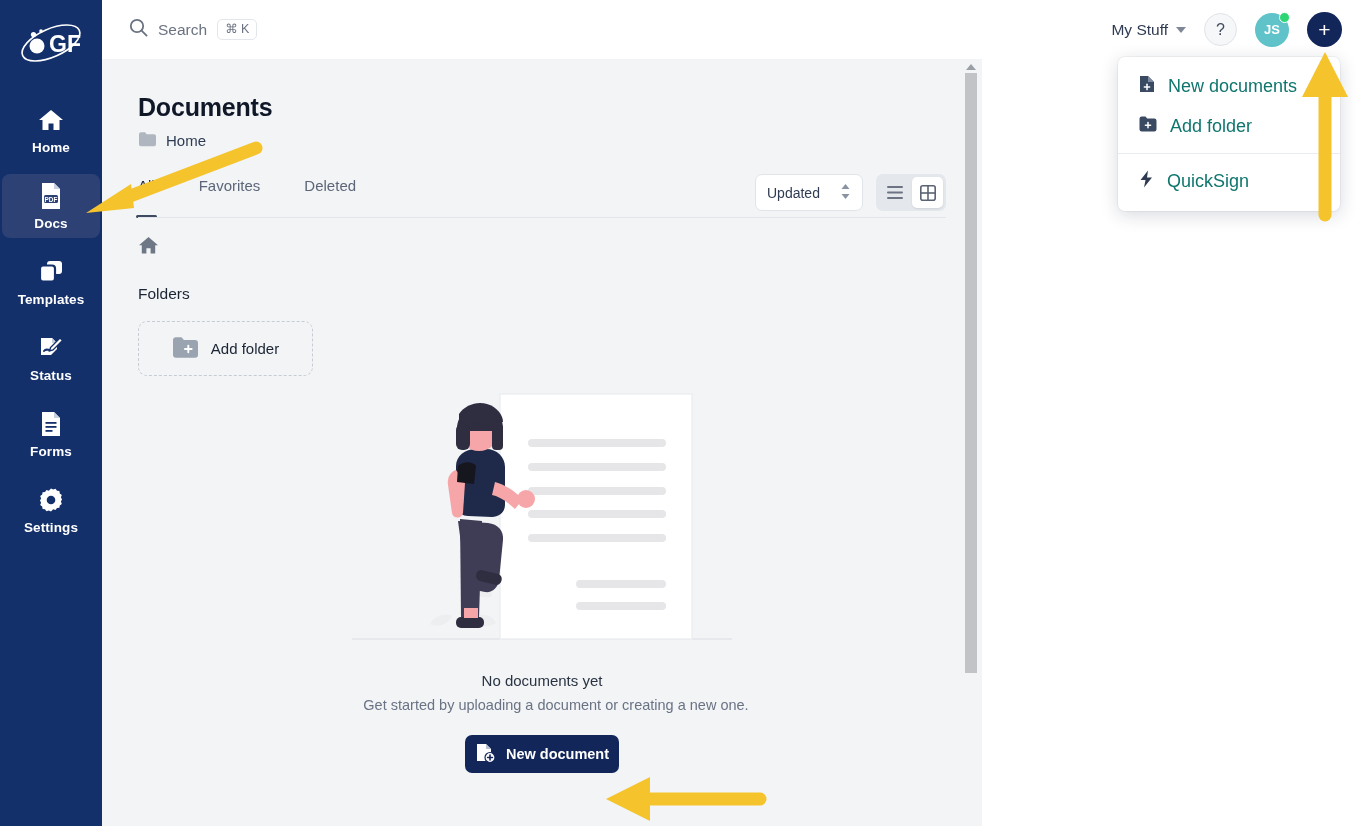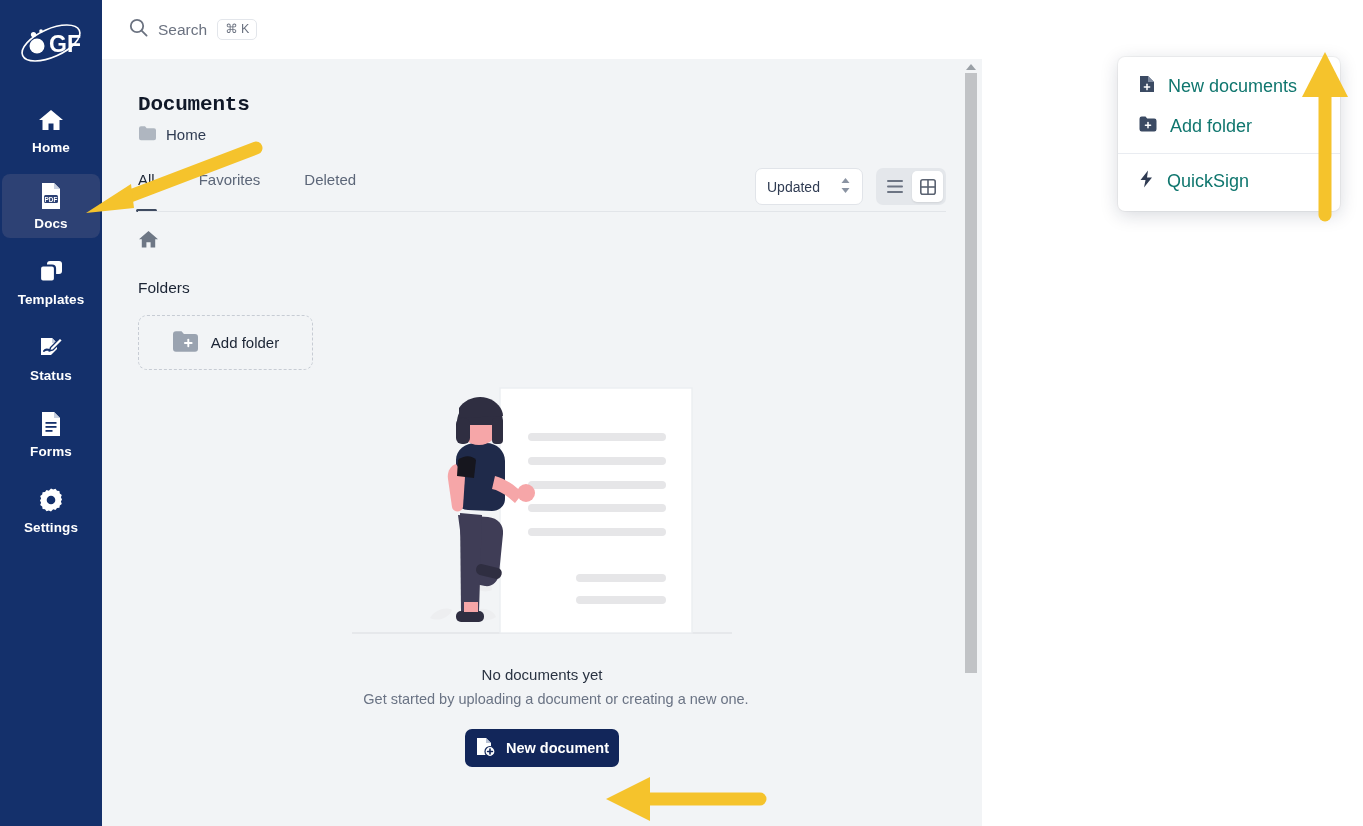--- a/index.html
+++ b/index.html
@@ -97,21 +97,21 @@
   .dd-sep { height: 1px; background: #E9ECF1; margin: 7px 0; }
 
   
   .main {
     position: absolute; left: 102px; top: 59px;
     width: 880px; height: 767px;
     background: #F2F4F6; overflow: hidden;
   }
   .page-title {
     margin: 34px 0 0 36px;
-    font-size: 21px; font-weight: bold; color: #101828; letter-spacing: -.2px; font-family: Liberation Mono, monospace;
+    font-size: 25px; font-weight: bold; color: #101828; letter-spacing: -.2px;
   }
   .breadcrumb {
     display: flex; align-items: center; gap: 9px;
     margin: 9px 0 0 36px; color: #2F3B52; font-size: 15px;
   }
   .tabsrow {
     position: relative; margin: 20px 0 0 0; padding: 0 36px;
     display: flex; align-items: flex-end; height: 48px;
   }
   .tabs { display: flex; gap: 44px; align-items: flex-end; }
@@ -289,20 +289,36 @@
       <span>
         <svg width="19" height="19" viewBox="0 0 19 19">
           <circle cx="8" cy="8" r="6.2" fill="none" stroke="#6B7280" stroke-width="1.8"></circle>
           <line x1="12.6" y1="12.6" x2="17.6" y2="17.6" stroke="#6B7280" stroke-width="1.8" stroke-linecap="round"></line>
         </svg>
       </span>
       <span class="txt">Search</span>
       <span class="kbd">⌘ K</span>
     </div>
 
+    <div class="topright">
+      <div class="mystuff">
+        <span>My Stuff</span>
+        <span class="caret"></span>
+      </div>
+      <div class="help">
+        <span>?</span>
+      </div>
+      <div class="avatar">
+        <span>JS</span>
+        <span class="dot"></span>
+      </div>
+      <div class="plusbtn">
+        <span>+</span>
+      </div>
+    </div>
   </div>
 
   <div class="main">
 
     <div class="page-title">Documents</div>
 
     <div class="breadcrumb">
       <span>
         <svg width="19" height="16" viewBox="0 0 19 16">
           <path d="M1 3.2 a2 2 0 0 1 2-2 h4 l1.7 2 H16 a2 2 0 0 1 2 2 v8 a2 2 0 0 1-2 2 H3 a2 2 0 0 1-2-2 z" fill="#AFB6C0"></path>

